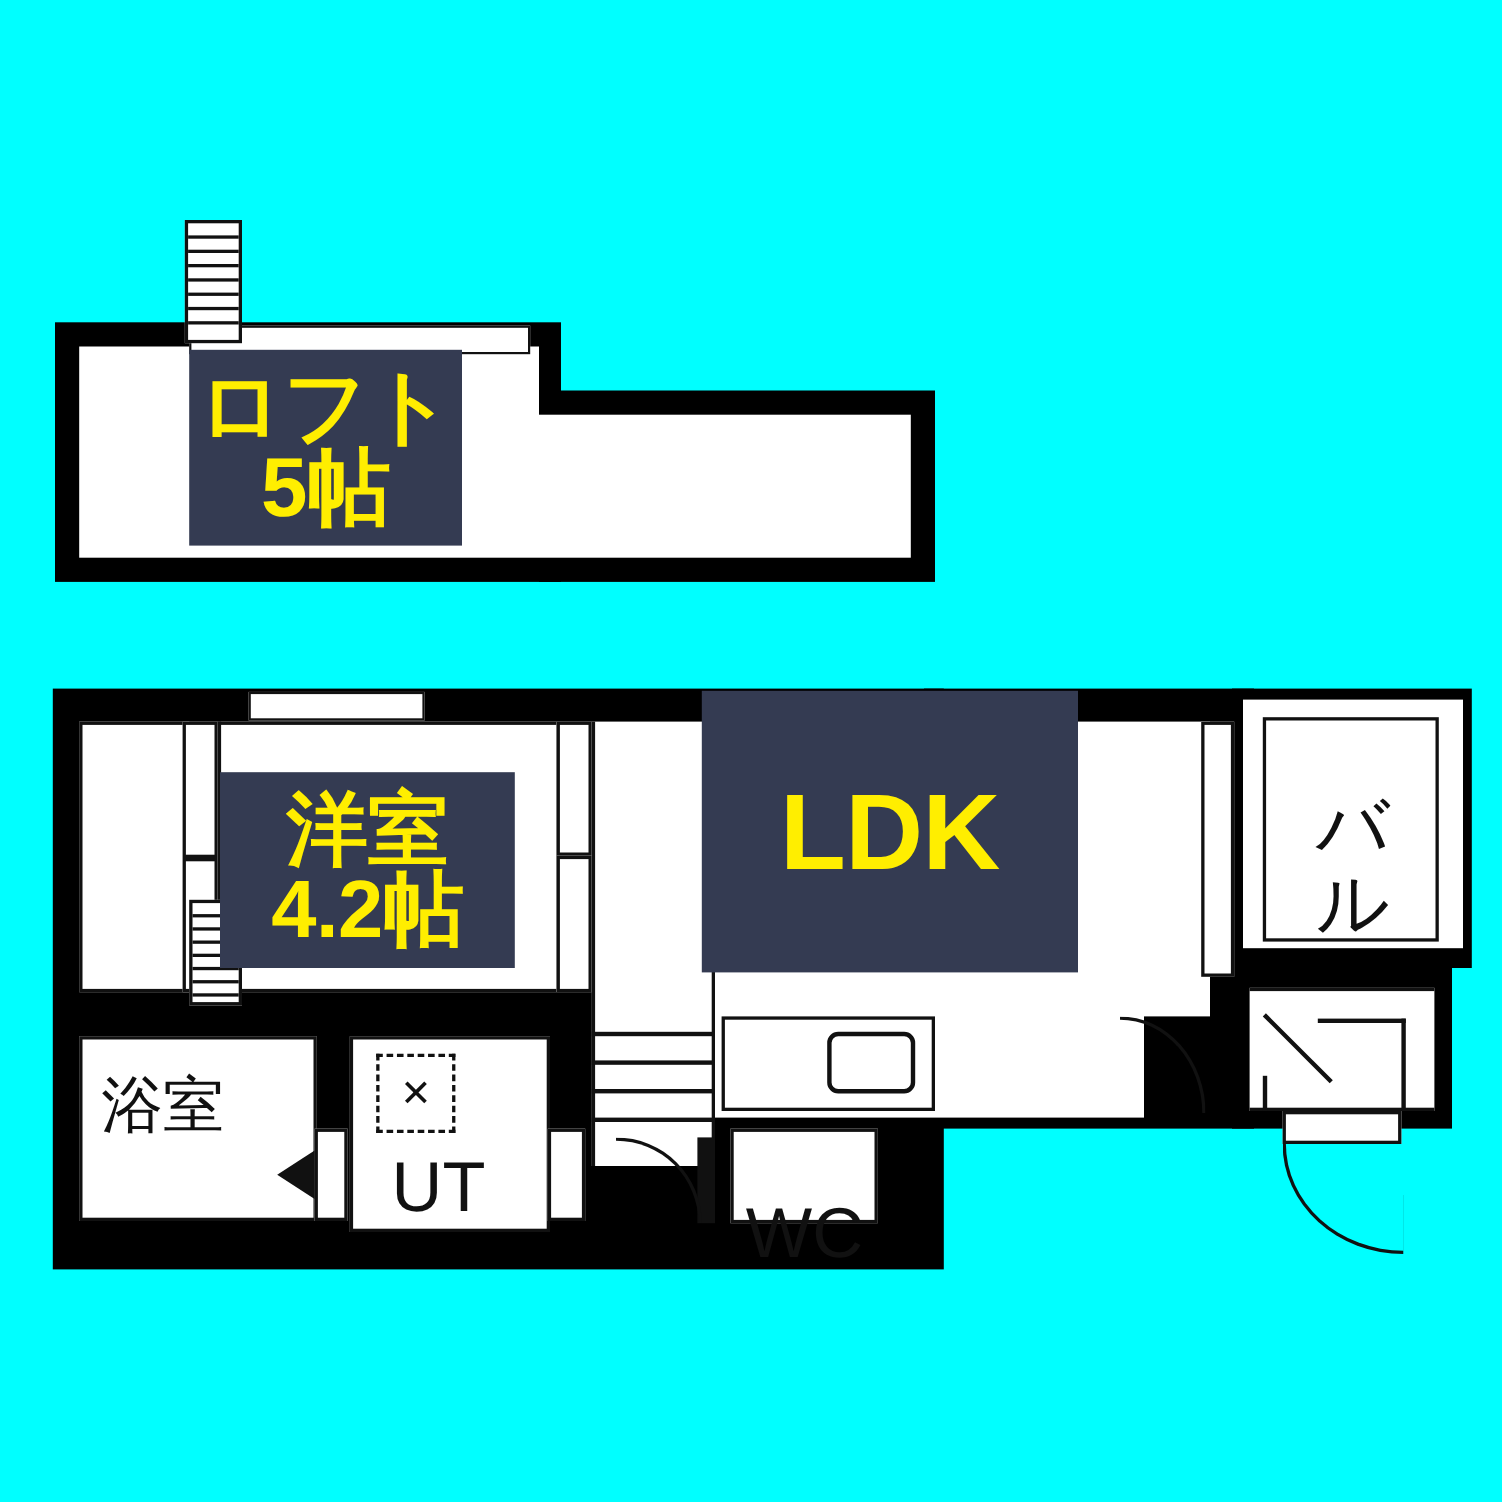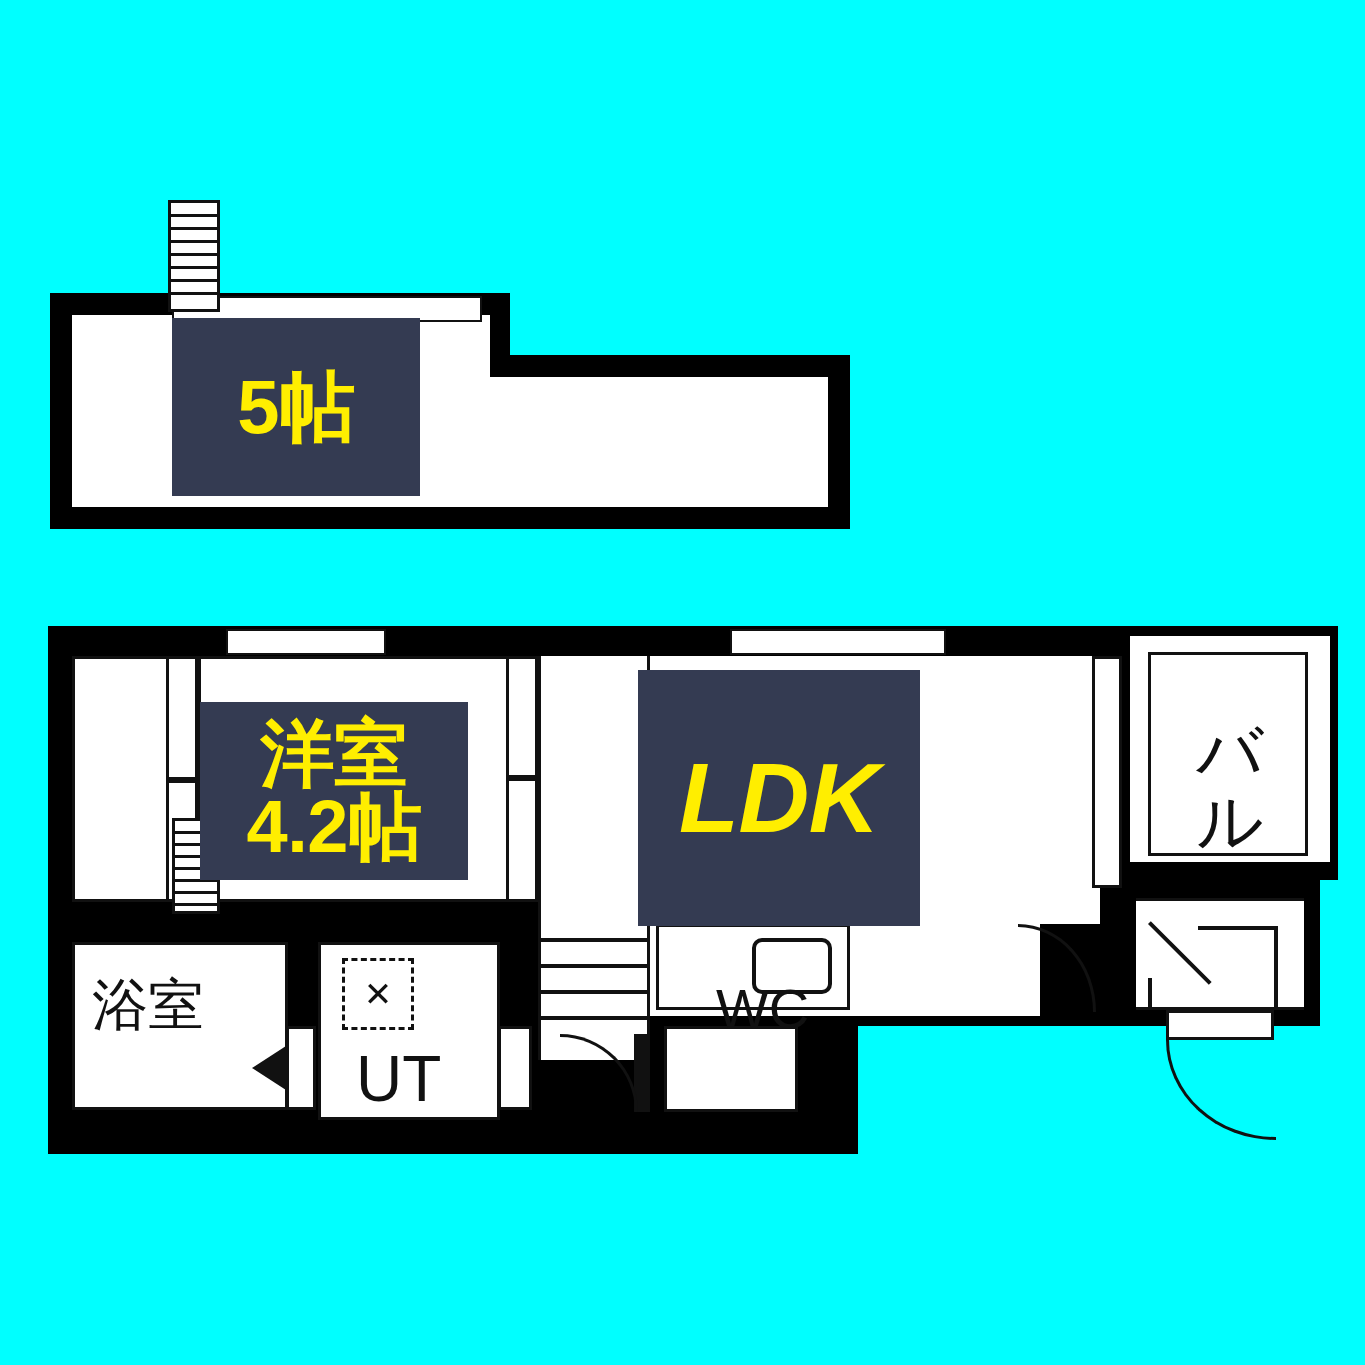--- a/index.html
+++ b/index.html
@@ -132,20 +132,21 @@
       <i style="top:11px;"></i>
         <i style="top:24px;"></i>
         <i style="top:37px;"></i>
       <i style="top:50px;"></i>
         <i style="top:63px;"></i>
         <i style="top:76px;"></i>
       <i style="top:89px;"></i>
     </div>
 
     <div class="chip" style="left:172px; top:318px; width:248px; height:178px; font-size:76px;">
+      <span class="l1">ロフト</span>
       <span class="l2">5帖</span>
     </div>
   </div>
 
   <div>
 
     <div class="wall" style="left:48px; top:626px; width:810px; height:528px;"></div>
     <div class="wall" style="left:840px; top:626px; width:300px; height:400px;"></div>
     <div class="wall" style="left:1120px; top:626px; width:218px; height:254px;"></div>
     <div class="wall" style="left:1120px; top:880px; width:200px; height:146px;"></div>
@@ -201,33 +202,33 @@
 
     <div class="thin" style="left:318px; top:942px; width:182px; height:178px;"></div>
     <div class="washer" style="left:342px; top:958px; width:72px; height:72px;">
       <span>✕</span>
     </div>
     <div class="tlabel" style="left:356px; top:1042px; font-size:64px;">UT</div>
 
     <div class="thin" style="left:498px; top:1026px; width:34px; height:84px;"></div>
 
     <div class="thin" style="left:664px; top:1026px; width:134px; height:86px;"></div>
-    <div class="tlabel" style="left:678px; top:976px; font-size:56px;margin-left:38px;">WC</div>
+    <div class="tlabel" style="left:678px; top:1084px; font-size:64px;">WC</div>
 
     <div class="room" style="left:650px; top:656px; width:450px; height:268px;"></div>
     <div class="room" style="left:650px; top:920px; width:390px; height:96px;"></div>
 
     <div class="thin" style="left:656px; top:924px; width:194px; height:86px;"></div>
     <div class="sink" style="left:752px; top:938px; width:80px; height:56px;"></div>
 
     <div class="thin" style="left:1092px; top:656px; width:30px; height:232px;"></div>
 
     <div class="arc tr" style="left:1018px; top:924px; width:78px; height:88px;"></div>
 
-    <div class="chip" style="left:638px; top:670px; width:282px; height:256px; font-size:98px;font-style:italic;">
+    <div class="chip" style="left:638px; top:628px; width:342px; height:256px; font-size:98px;">
       <span class="l1">LDK</span>
     </div>
 
     <div class="room" style="left:1130px; top:636px; width:200px; height:226px;"></div>
     <div class="thin" style="left:1148px; top:652px; width:160px; height:204px;"></div>
     <div class="vlabel" style="left:1186px; top:678px; font-size:66px;">バル</div>
 
     <div class="room" style="left:1136px; top:898px; width:168px; height:112px;"></div>
     <div class="line" style="left:1136px; top:898px; width:168px; height:3px;"></div>
     <div class="line" style="left:1136px; top:1007px; width:168px; height:3px;"></div>

